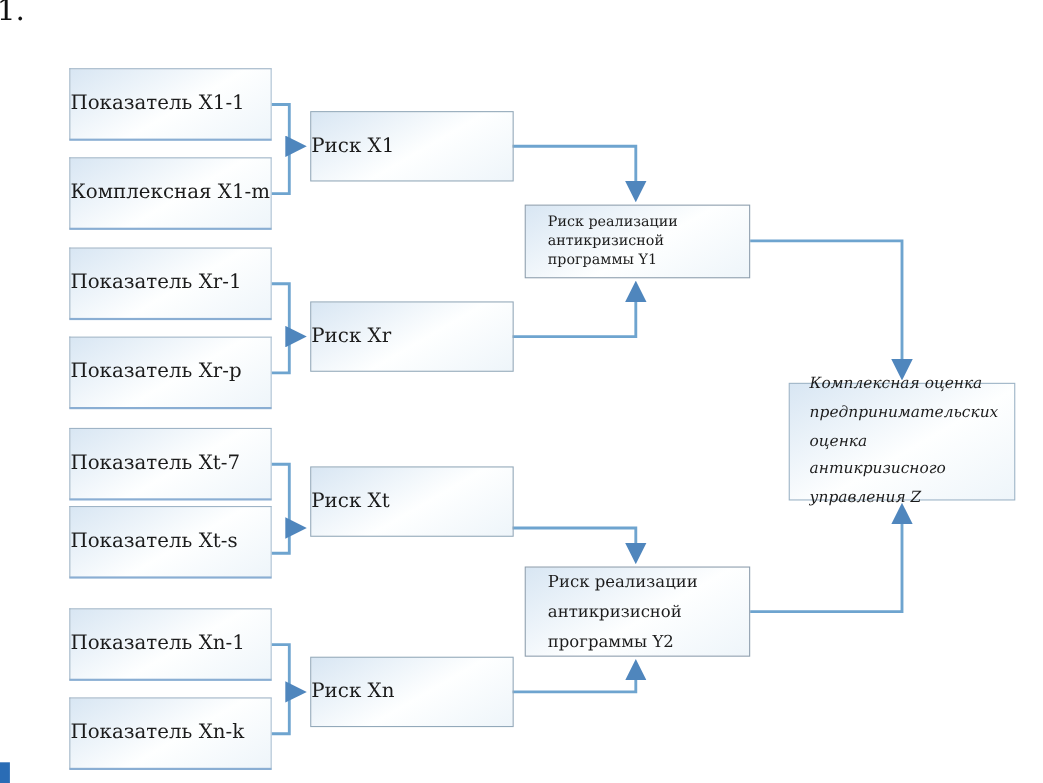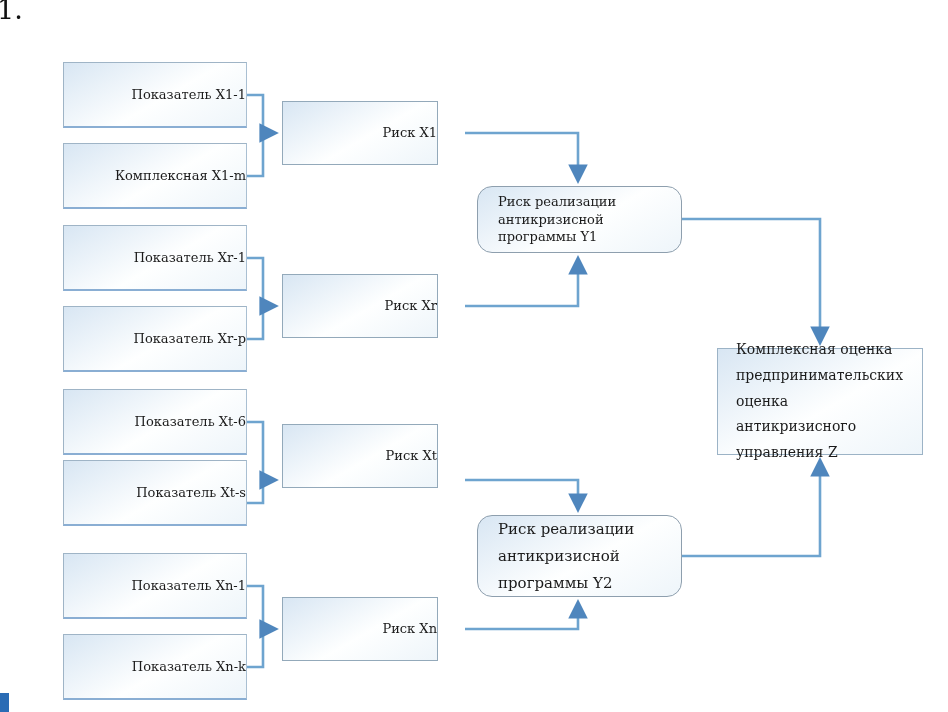--- a/index.html
+++ b/index.html
@@ -17,51 +17,50 @@
   }
   .corner-mark{
     position:absolute;left:0;top:693px;width:9px;height:19px;
     background:#2a6cb5;
   }
   .box{
     position:absolute;box-sizing:border-box;
     border:1px solid #9fb4c6;
     background:linear-gradient(150deg,#d8e6f3 0%,#feffff 55%,#eef5fa 100%);
     color:#1b1b1b;
-    display:flex;align-items:center;justify-content:flex-end;
-    text-align:center;font-size:13px;line-height:1.35;
+    display:flex;align-items:center;justify-content:flex-start;
+    text-align:center;font-size:18px;line-height:1.35;
   }
   .box.ind{
     left:63px;width:184px;height:66px;
     border-bottom:2px solid #8aaed3;
     border-right:1px solid #a9bfd2;
   }
   .box.risk{
-    left:282px;width:156px;height:64px;
+    left:282px;width:185px;height:64px;
     border-color:#93a9ba;
   }
   .box.prog{
     left:477px;width:205px;
     justify-content:flex-start;text-align:left;
     padding:8px 10px 8px 20px;
     border-color:#8e9fae;
-    border-radius:15px;
   }
   .box.final{
     left:717px;top:348px;width:206px;height:107px;
     justify-content:flex-start;text-align:left;
     padding:10px 8px 10px 18px;
     font-size:14px;
     border-color:#9cb3c6;
   }
   .multiline{display:block;width:100%;}
   .multiline span{display:block;}
   .prog-y1{top:186px;height:67px;font-size:13px;}
   .prog-y2{top:515px;height:82px;font-size:15px;line-height:1.8;}
-  .final .multiline span{line-height:1.85;}
+  .final .multiline span{line-height:1.85;font-style:italic;}
   svg.wires{position:absolute;left:0;top:0;pointer-events:none;}
 </style>
 </head>
 <body>
 
 <div class="canvas">
 
   <div class="corner-number">1.</div>
   <div class="corner-mark"></div>
 
@@ -98,21 +97,21 @@
   <div class="box ind" style="top:143px">
       <span>Комплексная X1-m</span>
     </div>
   <div class="box ind" style="top:225px">
       <span>Показатель Xr-1</span>
     </div>
   <div class="box ind" style="top:306px">
       <span>Показатель Xr-p</span>
     </div>
   <div class="box ind" style="top:389px">
-      <span>Показатель Xt-6</span>
+      <span>Показатель Xt-7</span>
     </div>
   <div class="box ind" style="top:460px">
       <span>Показатель Xt-s</span>
     </div>
   <div class="box ind" style="top:553px">
       <span>Показатель Xn-1</span>
     </div>
   <div class="box ind" style="top:634px">
       <span>Показатель Xn-k</span>
     </div>

